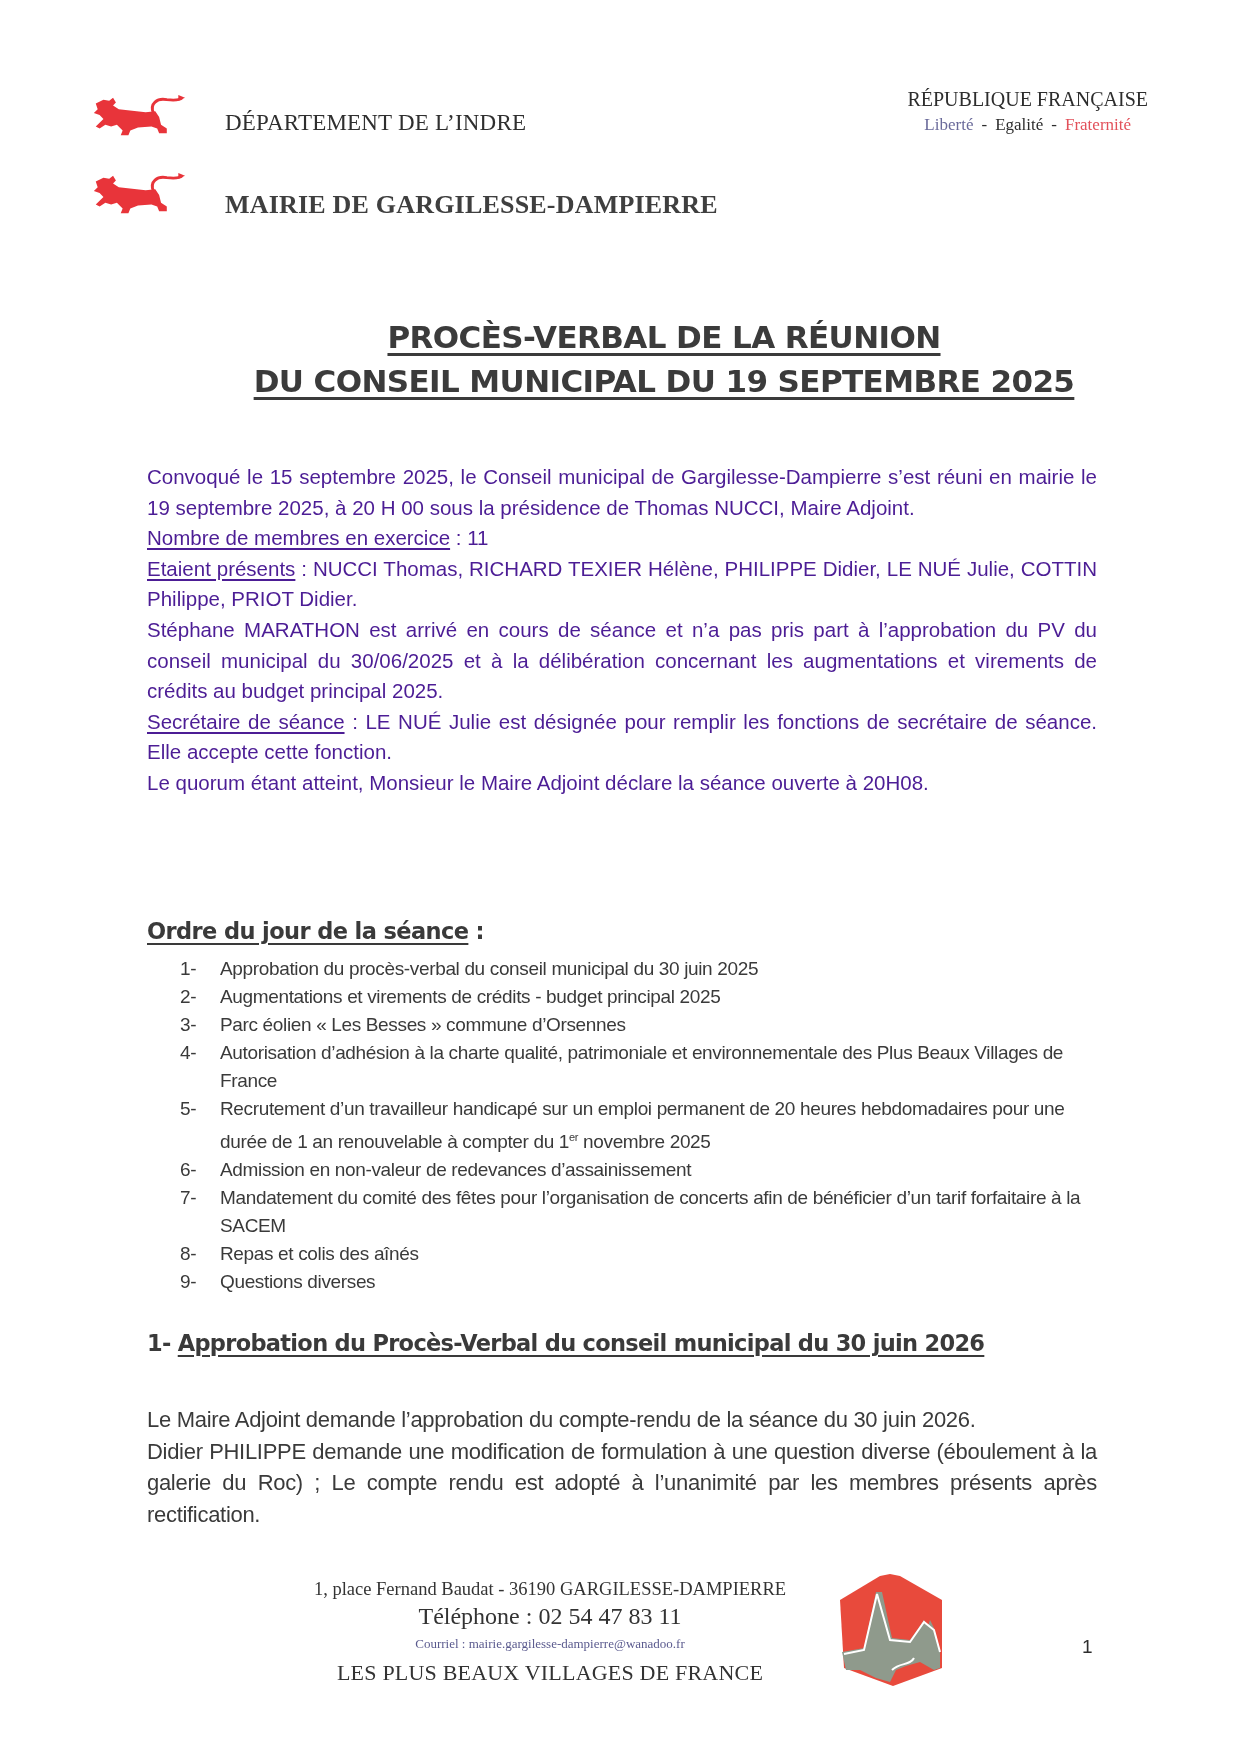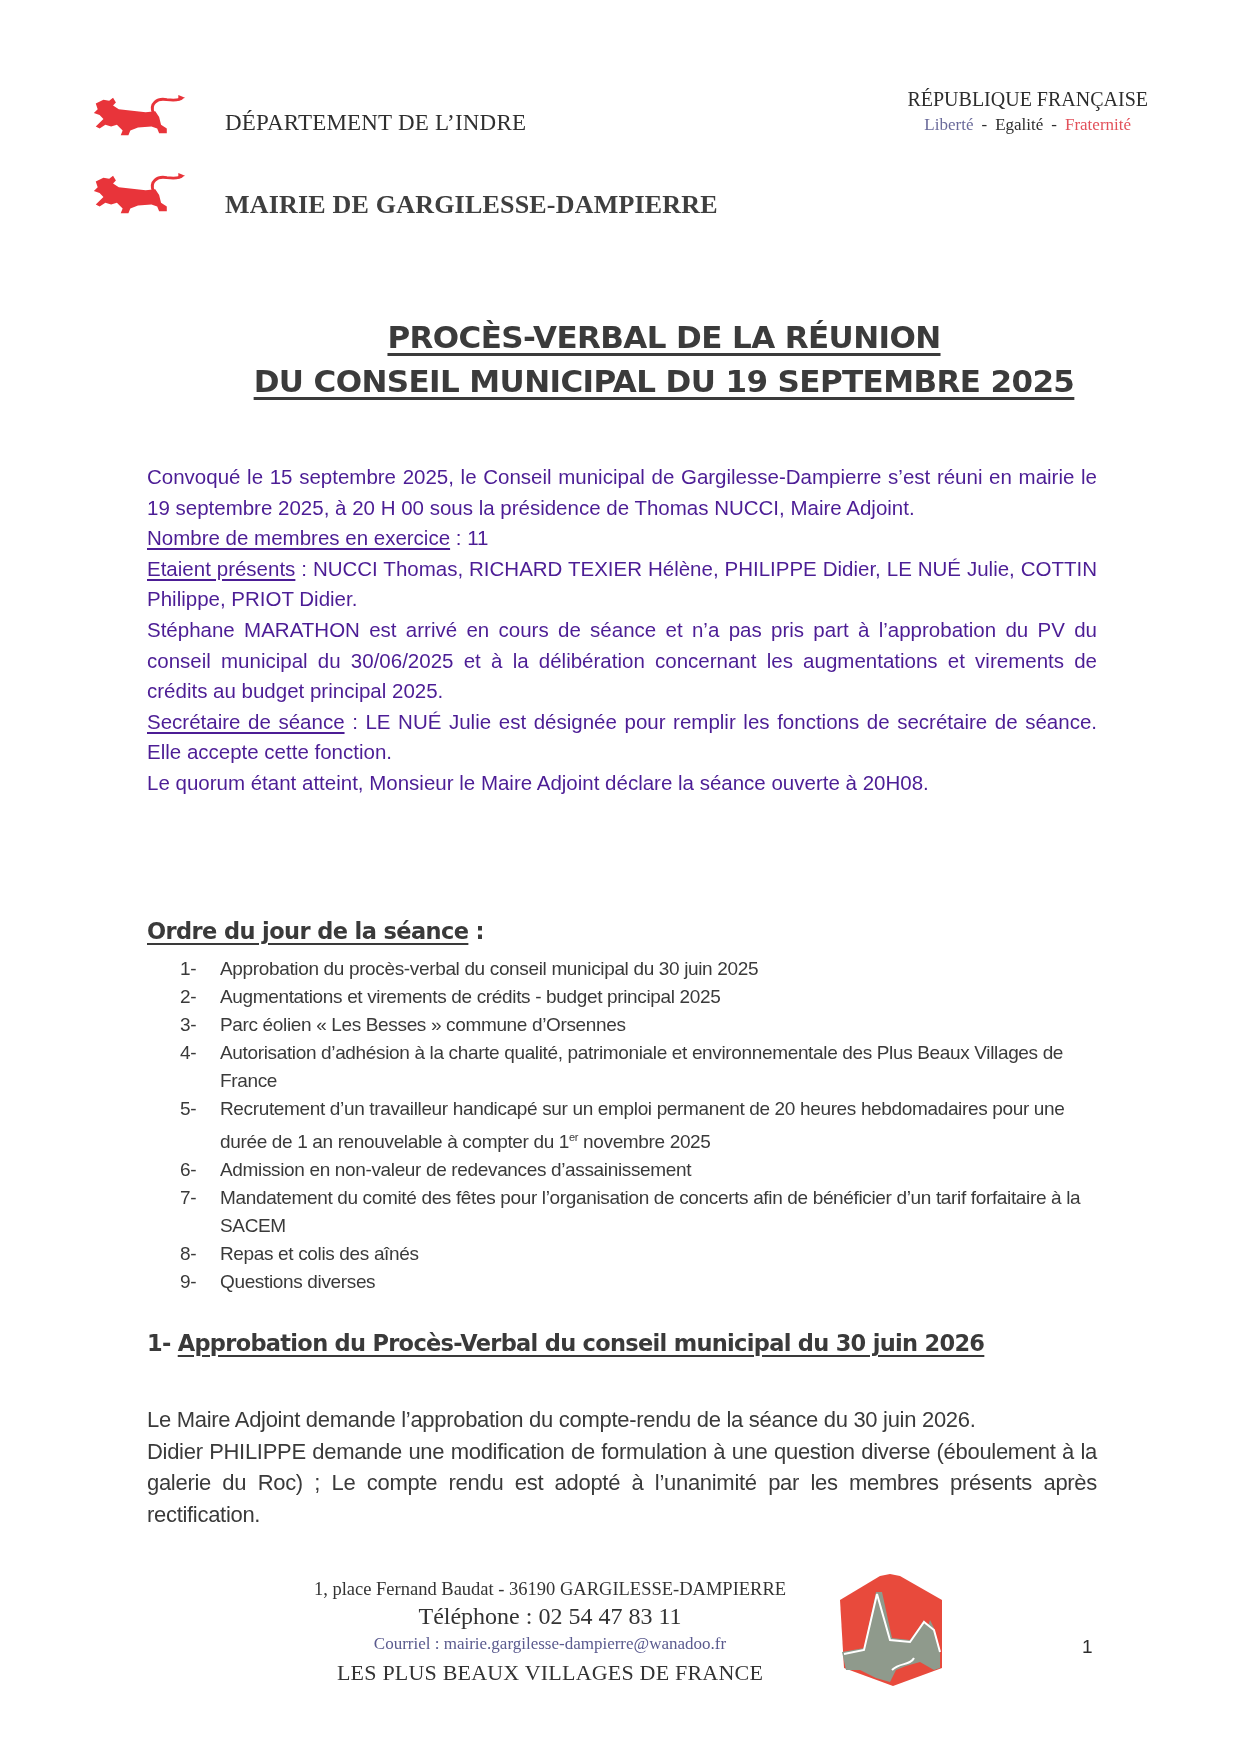--- a/index.html
+++ b/index.html
@@ -41,21 +41,21 @@
 
   .s1-title { position: absolute; left: 147px; top: 1330px; font-family: "DejaVu Sans", sans-serif; font-weight: bold; font-size: 22.5px; color: #3a3a3a; letter-spacing: -0.7px; }
   .s1-title .lbl { text-decoration: underline; text-decoration-thickness: 2px; text-underline-offset: 4px; }
   .s1-body { position: absolute; left: 147px; top: 1368px; width: 950px; font-family: "Liberation Sans", sans-serif; font-size: 22px; line-height: 31.5px; color: #3a3a3a; letter-spacing: -0.3px; margin-top: 36px; }
   .s1-body p { margin: 0; text-align: justify; }
 
   
   .footer { position: absolute; left: 280px; top: 1576px; width: 540px; text-align: center; font-family: "Liberation Serif", serif; color: #333; }
   .footer .addr { font-size: 18.5px; line-height: 27px; }
   .footer .tel { font-size: 24px; line-height: 27px; }
-  .footer .mail { font-size: 17px; line-height: 27px; color: #5a5a8e; }
+  .footer .mail { font-size: 13px; line-height: 27px; color: #5a5a8e; }
   .footer .plbvf { font-size: 22px; line-height: 32px; letter-spacing: 0.2px; }
   .pbvf-logo { position: absolute; left: 830px; top: 1570px; width: 126px; height: 118px; }
   .pbvf-logo svg { width: 100%; height: 100%; display: block; }
   .page-num { position: absolute; left: 1082px; top: 1636px; font-family: "Liberation Sans", sans-serif; font-size: 19px; color: #2d2d2d; }
 </style>
 </head>
 <body>
 
 <div class="page">
 

